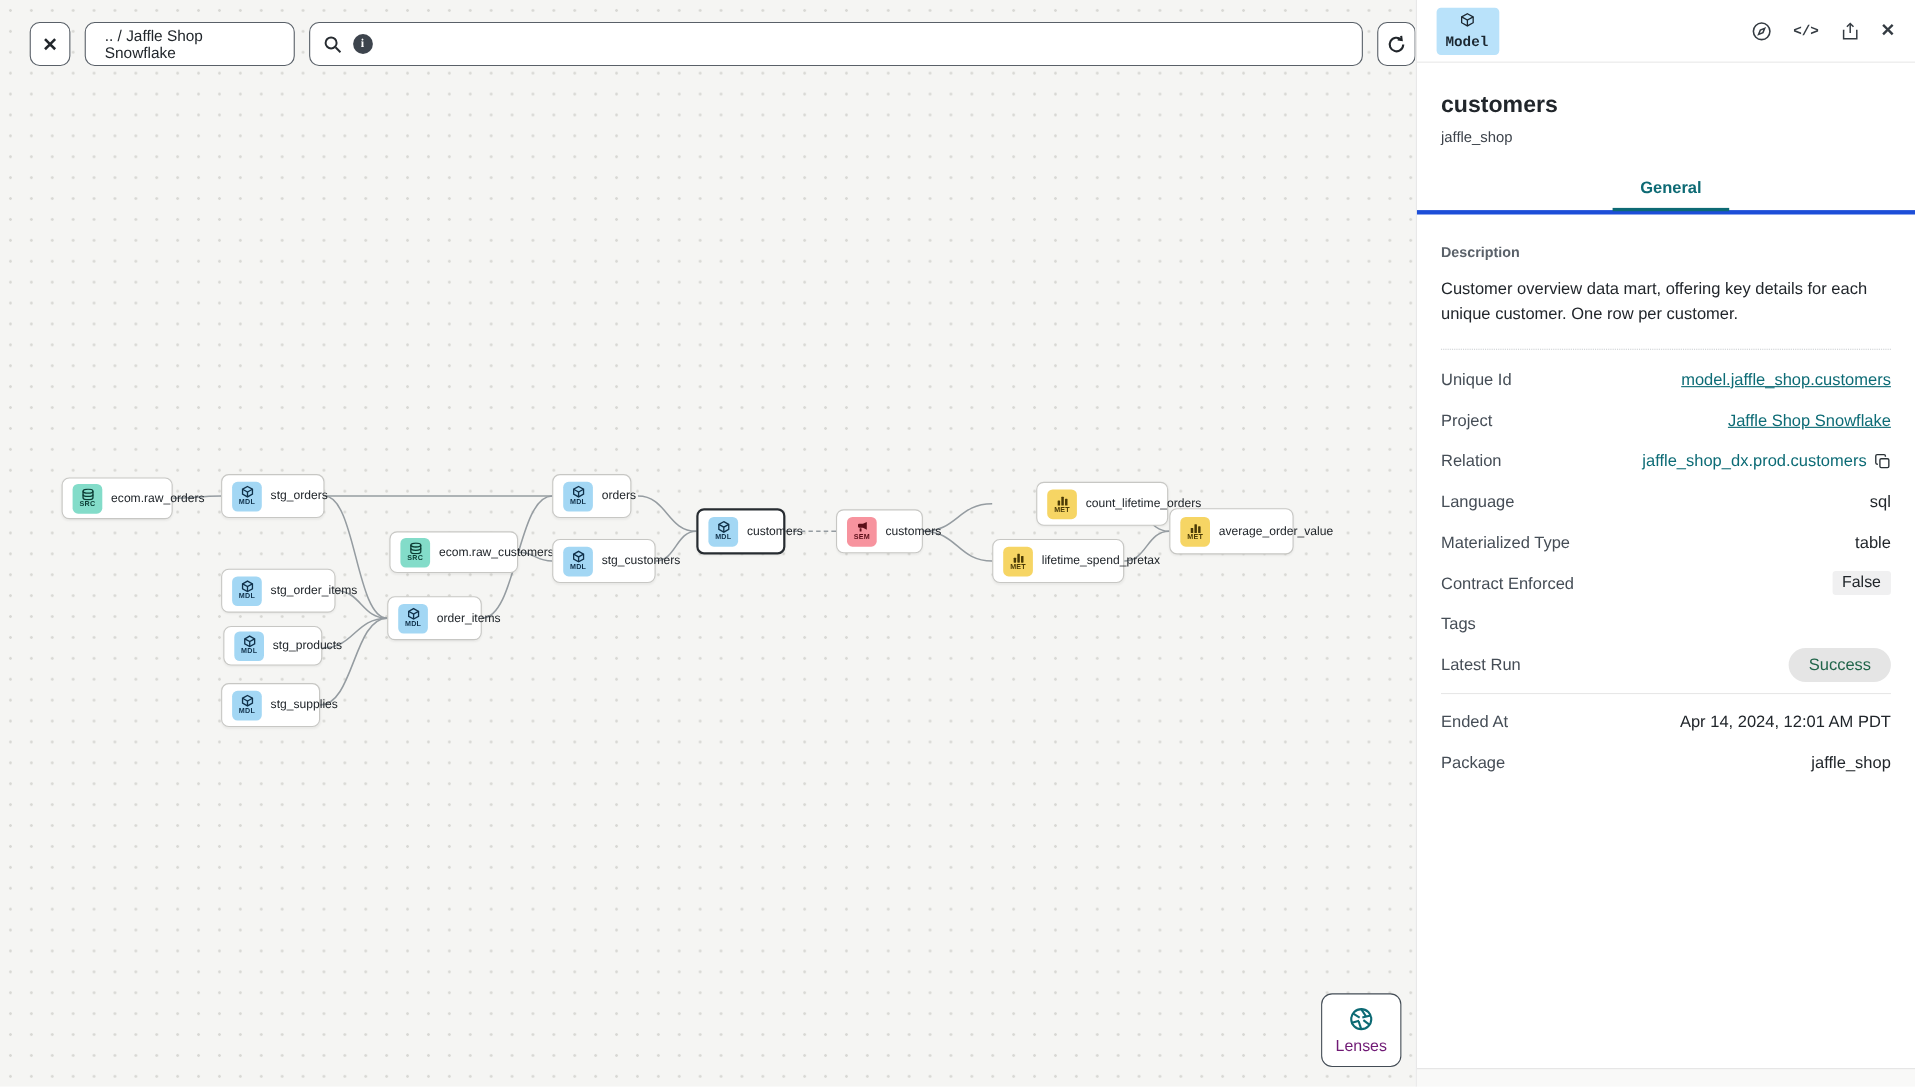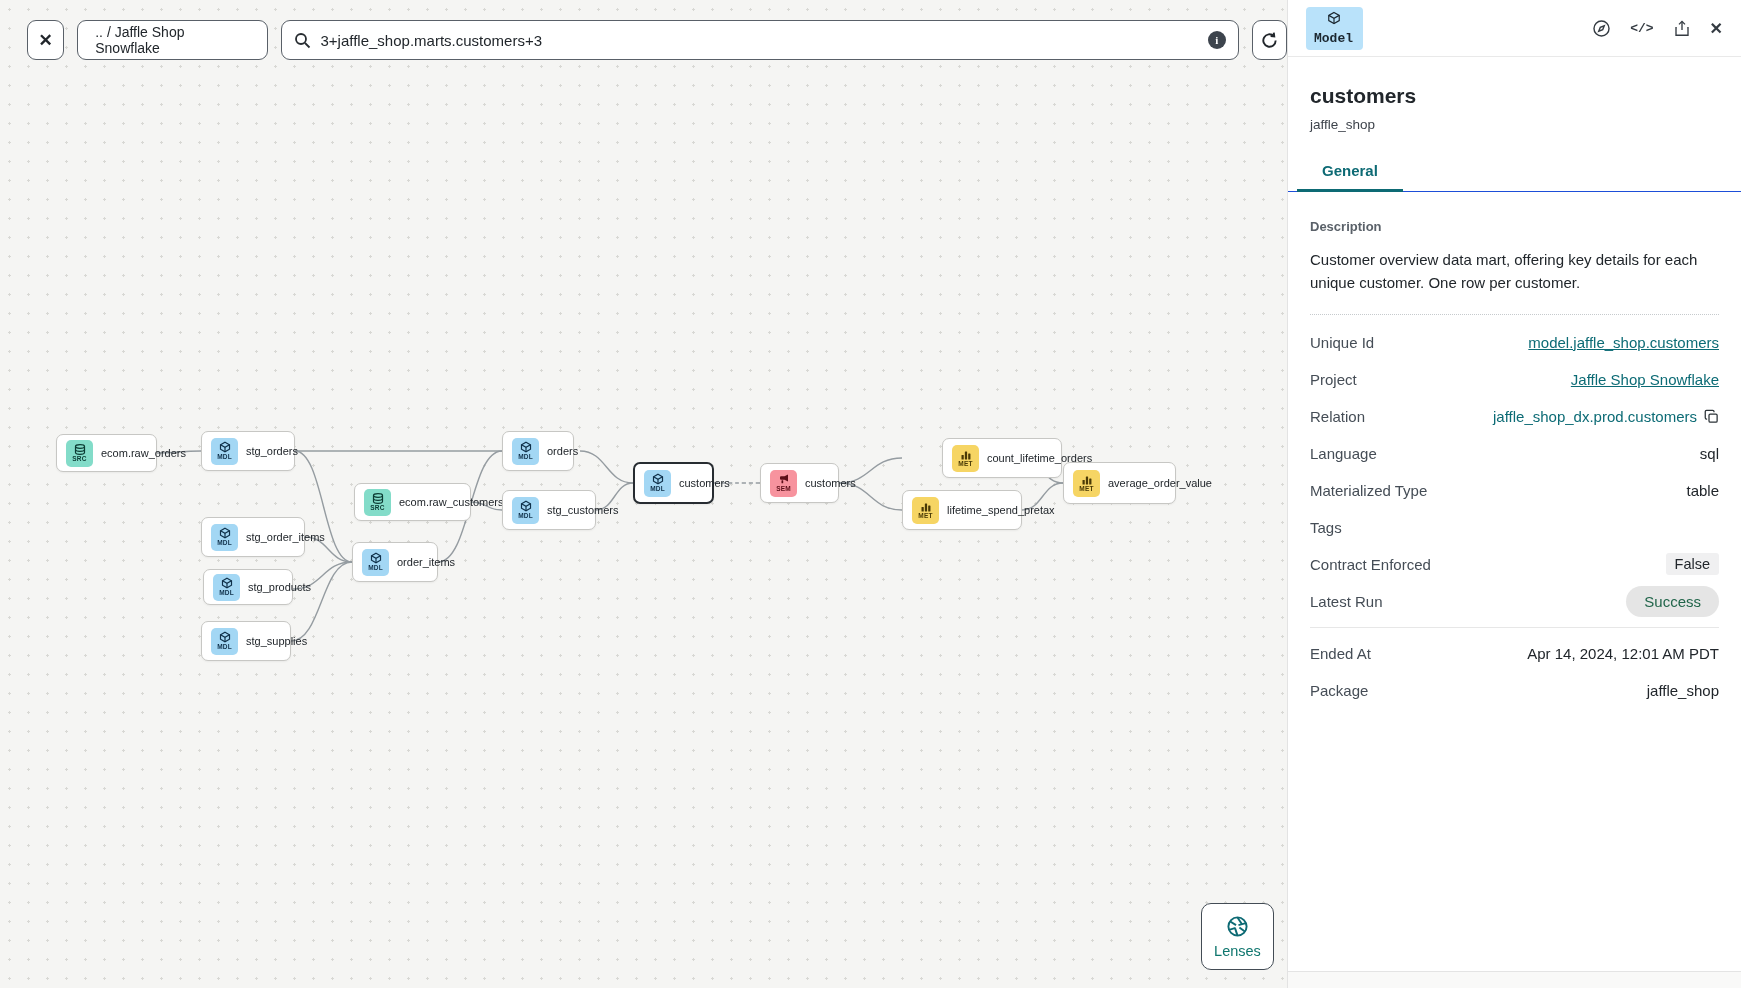--- a/index.html
+++ b/index.html
@@ -45,40 +45,40 @@
 
   .kind-SRC { background:#83dcc9; color:#0b3b33; }
   .kind-MDL { background:#a3d7f4; color:#10314a; }
   .kind-SEM { background:#f7939e; color:#5c0e18; }
   .kind-MET { background:#f6d564; color:#4a3a06; }
 
   
   .lenses { position:absolute; left:1201px; top:903px; width:73px; height:67px; background:#fff;
             border:1.5px solid #434c55; border-radius:10px; display:flex; flex-direction:column;
             align-items:center; justify-content:center; gap:5px; cursor:pointer; }
-  .lenses .lbl { font-size:14.5px; color:#0f766e; }
+  .lenses .lbl { font-size:14.5px; color:#701a75; }
 
   
   .panel { position:absolute; top:0; right:0; width:454px; height:988px; background:#fff;
            border-left:1px solid #e3e3e3; display:flex; flex-direction:column; }
   .p-header { height:57px; flex:0 0 auto; display:flex; align-items:center; justify-content:space-between;
               padding:0 18px; border-bottom:1px solid #e9e9e9; }
   .type-badge { background:#b9e2fa; color:#1b2730; border-radius:4px; padding:4px 10px 4px 8px;
                 display:flex; align-items:center; gap:6px;
                 font-family:"Liberation Mono", monospace; font-size:13px; font-weight:bold;flex-direction:column; }
   .p-hicons { display:flex; align-items:center; gap:19px; }
   .hicon { cursor:pointer; display:flex; align-items:center; color:#343b42; }
   .hicon.codeg { font-family:"Liberation Mono",monospace; font-size:13px; font-weight:bold; }
   .hicon.closex { font-size:16px; font-weight:bold; }
 
   .p-body { padding:0 22px; flex:1 1 auto; overflow:hidden; position:relative; }
   .p-title { margin-top:27px; font-size:21px; font-weight:bold; color:#21262b; }
   .p-sub { margin-top:9px; font-size:13.5px; color:#3d434b; }
 
-  .tabs { margin:30px -22px 0 -22px; padding-left:9px; border-bottom:1px solid #1d4ed8; display:flex; }
+  .tabs { margin:30px -22px 0 -22px; padding-left:9px; border-bottom:4px solid #1d4ed8; display:flex;justify-content:center; }
   .tab { padding:0 25px 10px 25px; font-size:15px; font-weight:bold; color:#0d6a74;
          border-bottom:3.5px solid #0d6a74; margin-bottom:-1px; cursor:pointer; }
 
   .sec-label { margin-top:27px; font-size:13px; font-weight:bold; color:#5a6169; }
   .desc { margin-top:14px; font-size:15px; line-height:1.55; color:#21262b; }
   .dotted { border:none; border-top:1.5px dotted #c6cacd; margin-top:19px; }
   .soliddiv { border:none; border-top:1px solid #e7e7e7; margin:7px 0; }
 
   .frow { display:flex; align-items:center; justify-content:space-between; min-height:37px; }
   .frow .flabel { font-size:15px; color:#454d56; }
@@ -272,21 +272,20 @@
       </div>
 
     <div class="topbar">
       <div class="tb-box tb-close">✕</div>
       <div class="tb-box tb-crumb">.. / Jaffle Shop Snowflake</div>
       <div class="tb-box tb-search">
         <svg width="17" height="17" viewBox="0 0 17 17" fill="none" stroke="#272c31" stroke-width="1.8">
           <circle cx="7" cy="7" r="5"></circle>
             <line x1="11" y1="11" x2="15.5" y2="15.5"></line>
         </svg>
-        <input value="3+jaffle_shop.marts.customers+3" style="">
         <div class="info-dot">i</div>
       </div>
       <div class="tb-box tb-refresh">
         <svg width="19" height="19" viewBox="0 0 20 20" fill="none" stroke="#21262b" stroke-width="2">
           <path d="M16.5 10a6.5 6.5 0 1 1-2-4.7"></path>
           <path d="M14.5 1.8 L15 5.6 L11.2 5.2" fill="none"></path>
         </svg>
       </div>
     </div>
 
@@ -376,29 +375,29 @@
               <span>sql</span>
             </span>
           </div>
           <div class="frow">
             <span class="flabel">Materialized Type</span>
             <span class="fval">
               <span>table</span>
             </span>
           </div>
           <div class="frow">
+            <span class="flabel">Contract Enforced</span>
+            <span class="fval">
+              <span class="badge">False</span>
+            </span>
+          </div>
+          <div class="frow">
             <span class="flabel">Tags</span>
             <span class="fval">
               <span></span>
-            </span>
-          </div>
-          <div class="frow">
-            <span class="flabel">Contract Enforced</span>
-            <span class="fval">
-              <span class="badge">False</span>
             </span>
           </div>
           <div class="frow">
             <span class="flabel">Latest Run</span>
             <span class="fval">
               <span class="pill">Success</span>
             </span>
           </div>
           <hr class="soliddiv">
           <div class="frow">

